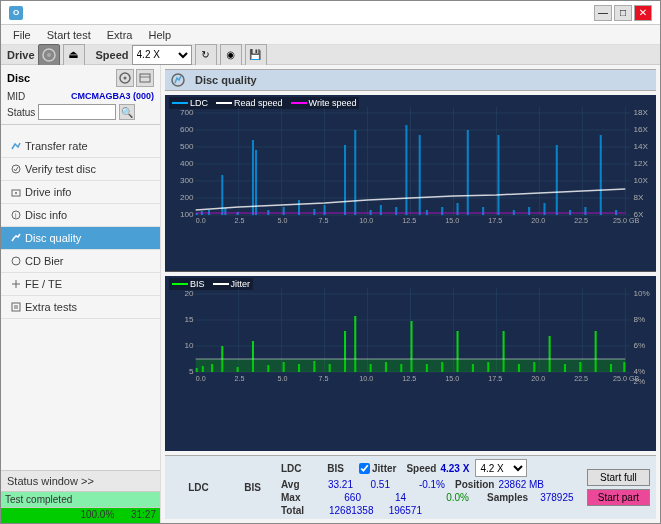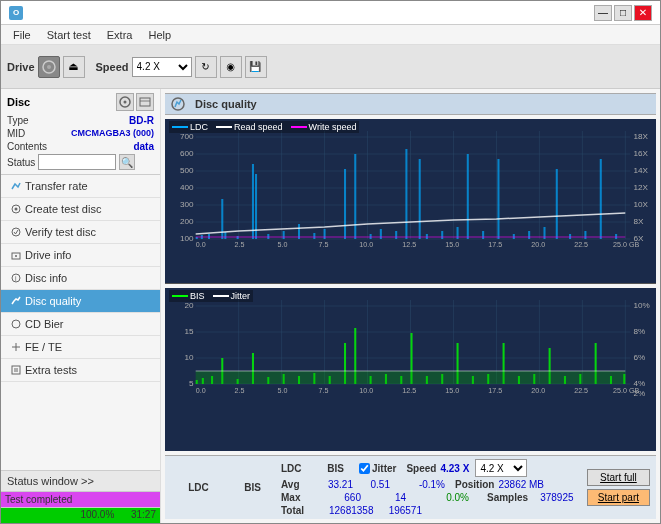--- a/index.html
+++ b/index.html
@@ -12,53 +12,53 @@
     .titlebar-title { font-size: 12px; color: #333; }
     .titlebar-controls { display: flex; gap: 2px; }
     .titlebar-btn { width: 18px; height: 16px; background: #e1e1e1; border: 1px solid #aaa; display: flex; align-items: center; justify-content: center; font-size: 10px; cursor: pointer; }
     .titlebar-btn.close { background: #e81123; color: white; }
 
     
     .menubar { background: #f5f5f5; display: flex; gap: 0; padding: 2px 4px; border-bottom: 1px solid #ddd; height: 20px; align-items: center; }
     .menu-item { padding: 1px 8px; font-size: 11px; cursor: pointer; color: #333; }
 
     
-    .sidebar { width: 160px; background: #f5f5f5; border-right: 1px solid #ddd; display: flex; flex-direction: column; flex-shrink: 0; }
+    .sidebar { width: 160px; background: #f5f5f5; border-right: 1px solid #ddd; display: flex; flex-direction: column; flex-shrink: 0; gap: 10px; }
 
     
     .disc-section { padding: 4px 6px; border-bottom: 1px solid #ccc; }
     .disc-header { display: flex; align-items: center; justify-content: space-between; margin-bottom: 4px; }
     .disc-row { display: flex; justify-content: space-between; margin-bottom: 2px; font-size: 10px; }
     .disc-key { color: #333; }
     .disc-value { color: #0000cc; font-weight: bold; text-align: right; }
     .label-row { display: flex; align-items: center; gap: 3px; margin-top: 2px; }
     .label-input { width: 80px; height: 16px; border: 1px solid #999; font-size: 10px; padding: 1px 2px; }
 
     
     .nav-item { padding: 5px 10px; font-size: 11px; cursor: pointer; color: #333; border-bottom: 1px solid #e0e0e0; display: flex; align-items: center; gap: 4px; }
     .nav-item.active { background: #4a9fd4; color: white; }
 
     
     .status-bar { margin-top: auto; border-top: 1px solid #ccc; }
     .status-window-btn { padding: 4px 6px; font-size: 11px; cursor: pointer; color: #333; background: #e8e8e8; border-bottom: 1px solid #ccc; display: flex; align-items: center; justify-content: space-between; }
     .progress-bar-container { height: 16px; background: #e0e0e0; border-top: 1px solid #ccc; position: relative; }
     .progress-bar-fill { height: 100%; background: #00cc00; }
     .progress-text { position: absolute; right: 4px; top: 1px; font-size: 10px; color: #333; }
-    .status-text { padding: 2px 4px; font-size: 10px; color: #333; background: #d946ef; }
+    .status-text { padding: 2px 4px; font-size: 10px; color: #333; background: #86efac; }
 
     
     .content { flex: 1; background: #f5f5f5; display: flex; flex-direction: column; overflow: hidden; }
 
     
     .chart-container { flex: 1; padding: 4px; display: flex; flex-direction: column; gap: 4px; }
-    .start-btn { padding: 2px 8px; font-size: 10px; background: #e1e1e1; border: 1px solid #888; cursor: pointer; white-space: nowrap; text-decoration: underline; }
+    .start-btn { padding: 2px 8px; font-size: 10px; background: #e1e1e1; border: 1px solid #888; cursor: pointer; white-space: nowrap; }
 
     
     .app-wrapper { width: 661px; height: 524px; display: flex; flex-direction: column; border: 1px solid #888; overflow: hidden; }
-    .drive-toolbar { background: #e4e4e4; padding: 3px 6px; display: flex; align-items: center; gap: 3px; border-bottom: 1px solid #ccc; height: 44px; }
+    .drive-toolbar { background: #e4e4e4; padding: 3px 6px; display: flex; align-items: center; gap: 3px; border-bottom: 1px solid #ccc; height: 20px; }
     .body-area { display: flex; flex: 1; overflow: hidden; }
   </style>
 </head>
 <body>
 
 <div class="app-wrapper">
 
   <div class="titlebar">
     <div class="titlebar-left">
       <div class="titlebar-icon">
@@ -113,51 +113,36 @@
             </div>
             <div style="width:18px;height:18px;background:#ddd;border:1px solid #aaa;display:flex;align-items:center;justify-content:center;font-size:9px;cursor:pointer;">
               <svg width="12" height="12">
                   <rect x="1" y="2" width="10" height="8" fill="none" stroke="#666" stroke-width="1"></rect>
                   <line x1="1" y1="5" x2="11" y2="5" stroke="#666" stroke-width="0.8"></line>
                 </svg>
             </div>
           </div>
         </div>
         <div class="disc-row">
-          <span class="disc-key">Type</span>
-          <span class="disc-value">BD-R</span>
-        </div>
-        <div class="disc-row">
           <span class="disc-key">MID</span>
           <span class="disc-value" style="font-size:9px;">CMCMAGBA3 (000)</span>
-        </div>
-        <div class="disc-row">
-          <span class="disc-key">Contents</span>
-          <span class="disc-value">data</span>
         </div>
         <div class="label-row">
           <span class="disc-key" style="font-size:10px;color:#333;">Status</span>
           <input type="text" class="label-input" style="width: 78px; height: 16px; border: 1px solid rgb(153, 153, 153); font-size: 10px; padding: 1px 2px;">
           <div style="width:16px;height:16px;background:#ddd;border:1px solid #aaa;display:flex;align-items:center;justify-content:center;font-size:10px;cursor:pointer;">🔍</div>
         </div>
       </div>
 
       <div>
         <div class="nav-item">
           <svg width="10" height="10">
               <polyline points="1,8 4,3 7,6 9,2" fill="none" stroke="#4a9fd4" stroke-width="1.5"></polyline>
             </svg>
           <span>Transfer rate</span>
-        </div>
-        <div class="nav-item">
-          <svg width="10" height="10">
-              <circle cx="5" cy="5" r="4" fill="none" stroke="#666" stroke-width="1"></circle>
-              <circle cx="5" cy="5" r="1.5" fill="#666"></circle>
-            </svg>
-          <span>Create test disc</span>
         </div>
         <div class="nav-item">
           <svg width="10" height="10">
               <circle cx="5" cy="5" r="4" fill="none" stroke="#666" stroke-width="1"></circle>
               <polyline points="3,5 4.5,7 7,3" fill="none" stroke="#666" stroke-width="1"></polyline>
             </svg>
           <span>Verify test disc</span>
         </div>
         <div class="nav-item">
           <svg width="10" height="10">
@@ -470,19 +455,19 @@
             </div>
             <div style="display:flex;gap:18px;align-items:center;">
               <span style="width:30px;font-size:10px;color:#333;font-weight:bold;">Total</span>
               <span style="width:40px;font-size:10px;color:#0000cc;text-align:right;">12681358</span>
               <span style="width:35px;font-size:10px;color:#0000cc;text-align:right;">196571</span>
             </div>
           </div>
 
           <div style="margin-left:auto;display:flex;flex-direction:column;gap:3px;">
             <button class="start-btn" style="padding:2px 10px;font-size:10px;background:#e1e1e1;border:1px solid #888;cursor:pointer;">Start full</button>
-            <button class="start-btn" style="padding:2px 10px;font-size:10px;background:#fdba74;border:1px solid #888;cursor:pointer;">Start part</button>
+            <button class="start-btn" style="padding:2px 10px;font-size:10px;background:#ec4899;border:1px solid #888;cursor:pointer;">Start part</button>
           </div>
         </div>
       </div>
     </div>
   </div>
 </div>
 
 </body></html>

